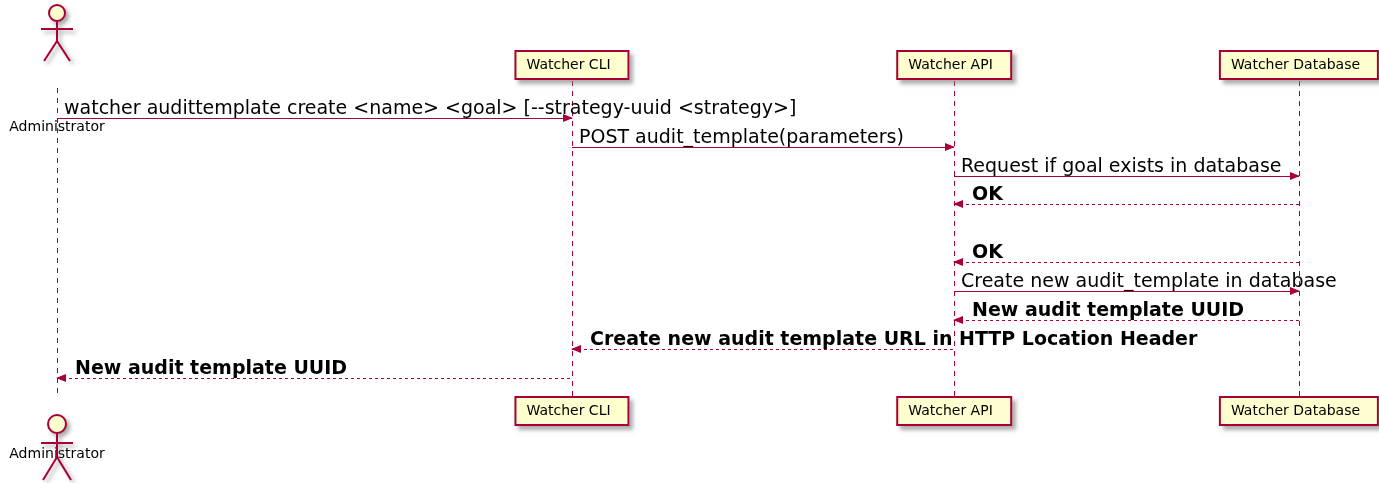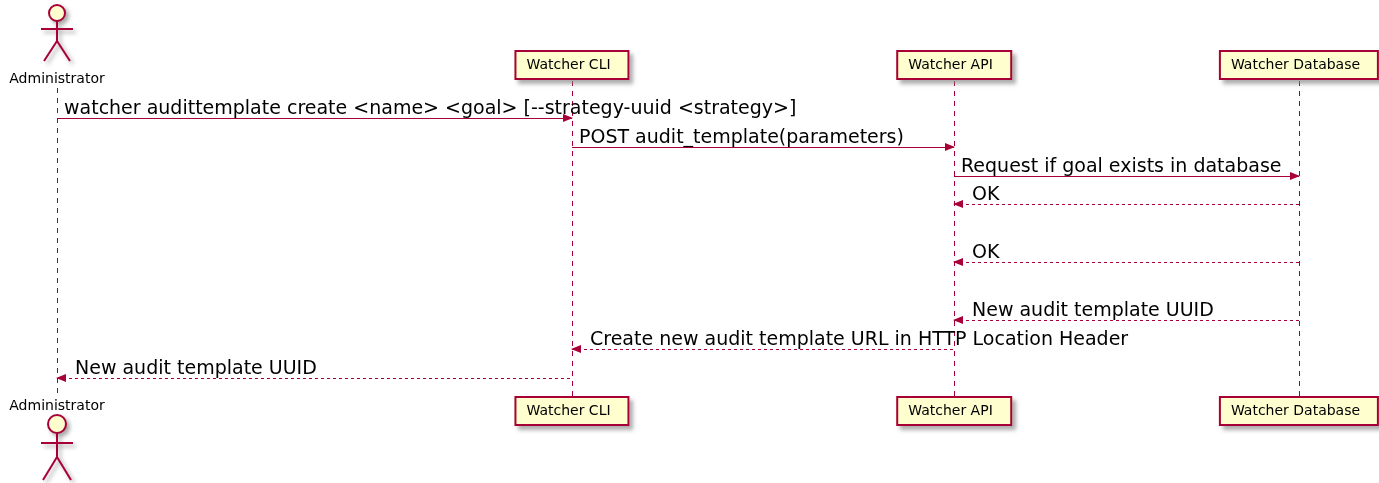--- a/index.html
+++ b/index.html
@@ -35,35 +35,36 @@
   .row-top { top: 50px; }
   .row-bottom { top: 396px; }
 
   
   .actor-label {
     position: absolute;
     transform: translateX(-50%);
     font-size: 14px;
     color: #000000;
     white-space: nowrap;
+    margin-top: 48px;
   }
 
   .actor-figure { position: absolute; filter: drop-shadow(3px 3px 2px rgba(130,130,130,0.7)); }
 
   
   .msg { position: absolute; }
   .msg-label {
     font-size: 19px;
     line-height: 15px;
     color: #000000;
     white-space: nowrap;
     padding-bottom: 3px;
   }
   .msg.solid  .msg-label { padding-left: 7px; }
-  .msg.dashed .msg-label { padding-left: 18px; }
+  .msg.dashed .msg-label { padding-left: 18px; font-weight: bold; }
   .msg-line { position: relative; height: 1px; }
   .msg.solid  .msg-line { background: #A80036; }
   .msg.dashed .msg-line { background: repeating-linear-gradient(90deg, #A80036 0 3px, transparent 3px 6px); }
   .ah { position: absolute; width: 0; height: 0; border-style: solid; }
   .ah.right {
     right: -1px; top: -4px;
     border-width: 4px 0 4px 10px;
     border-color: transparent transparent transparent #A80036;
   }
   .ah.left {
@@ -124,20 +125,26 @@
   </div>
 
 
   <div class="msg dashed" style="left:954px; top:244px; width:345px;">
     <div class="msg-label">OK</div>
     <div class="msg-line">
         <i class="ah left"></i>
       </div>
   </div>
 
+  <div class="msg solid" style="left:954px; top:273px; width:345px;">
+    <div class="msg-label">Create new audit_template in database</div>
+    <div class="msg-line">
+        <i class="ah right"></i>
+      </div>
+  </div>
 
   <div class="msg dashed" style="left:954px; top:302px; width:345px;">
     <div class="msg-label">New audit template UUID</div>
     <div class="msg-line">
         <i class="ah left"></i>
       </div>
   </div>
 
   <div class="msg dashed" style="left:572px; top:331px; width:382px;">
     <div class="msg-label">Create new audit template URL in HTTP Location Header</div>

